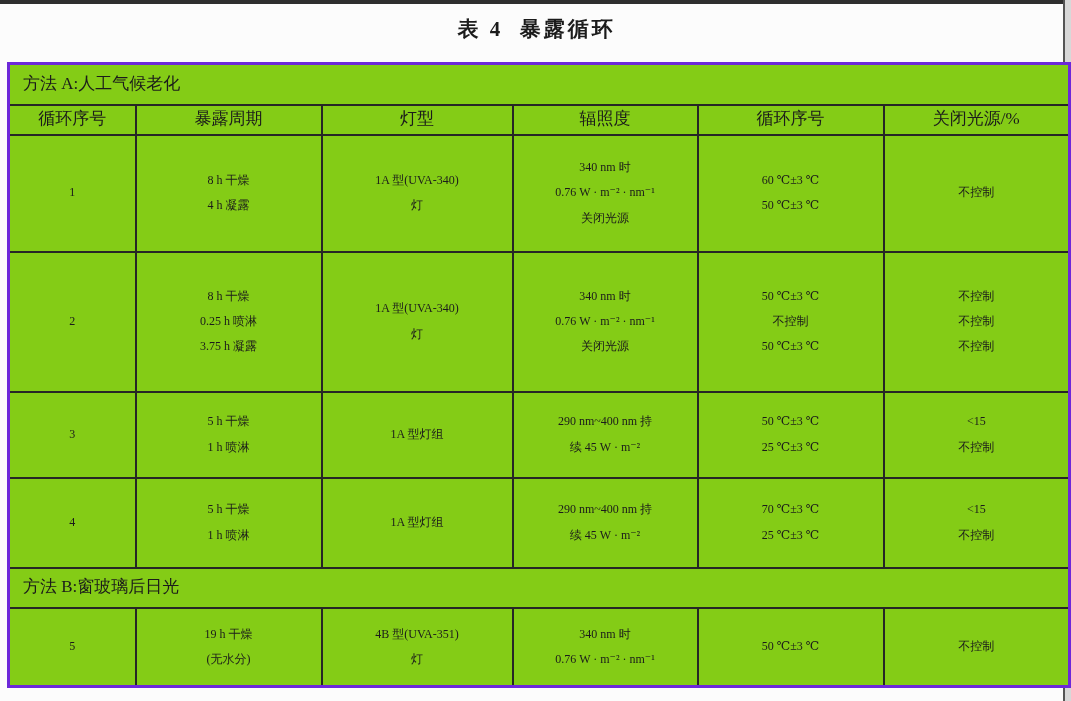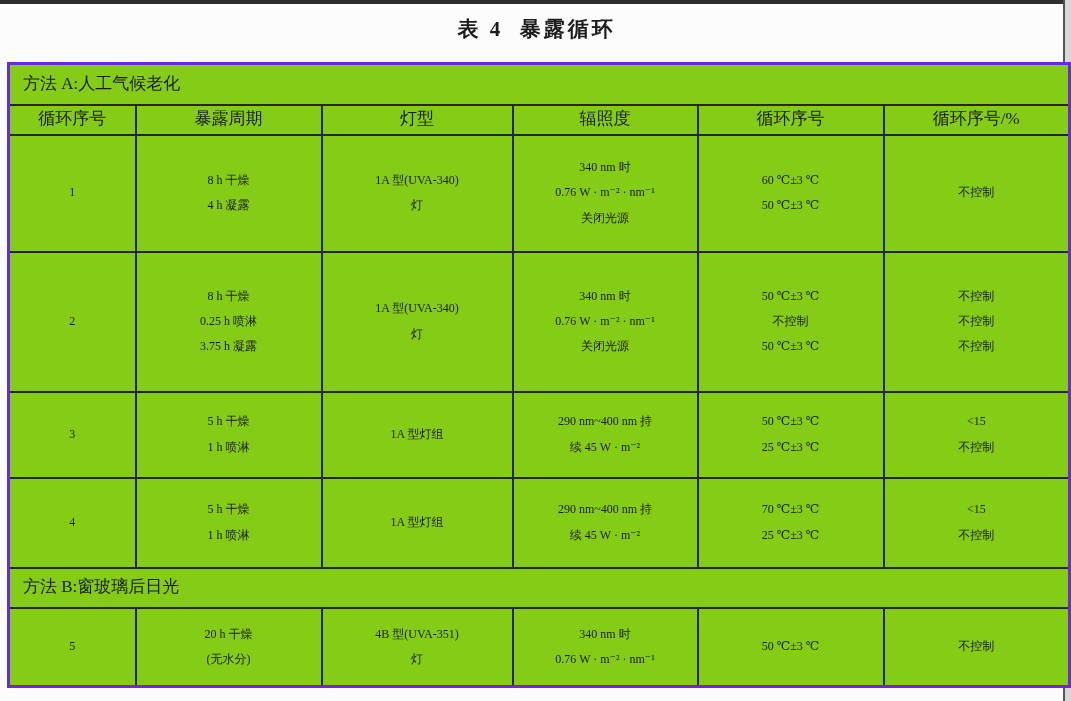--- a/index.html
+++ b/index.html
@@ -104,21 +104,21 @@
   <tbody>
     <tr class="section-row sec-a">
       <td colspan="6">方法 A:人工气候老化</td>
     </tr>
     <tr class="header-row">
       <th>循环序号</th>
       <th>暴露周期</th>
       <th>灯型</th>
       <th>辐照度</th>
       <th>循环序号</th>
-      <th>循环序号/%</th>
+      <th>关闭光源/%</th>
     </tr>
 
     <tr class="row-1">
       <td>1</td>
       <td>8 h 干燥
 4 h 凝露</td>
       <td>1A 型(UVA-340)
 灯</td>
       <td>340 nm 时
 0.76 W · m⁻² · nm⁻¹
@@ -171,21 +171,21 @@
       <td>&lt;15
 不控制</td>
     </tr>
 
     <tr class="section-row sec-b">
       <td colspan="6">方法 B:窗玻璃后日光</td>
     </tr>
 
     <tr class="row-5">
       <td>5</td>
-      <td>20 h 干燥
+      <td>19 h 干燥
 (无水分)</td>
       <td>4B 型(UVA-351)
 灯</td>
       <td>340 nm 时
 0.76 W · m⁻² · nm⁻¹</td>
       <td>50 ℃±3 ℃</td>
       <td>不控制</td>
     </tr>
   </tbody>
 </table>

